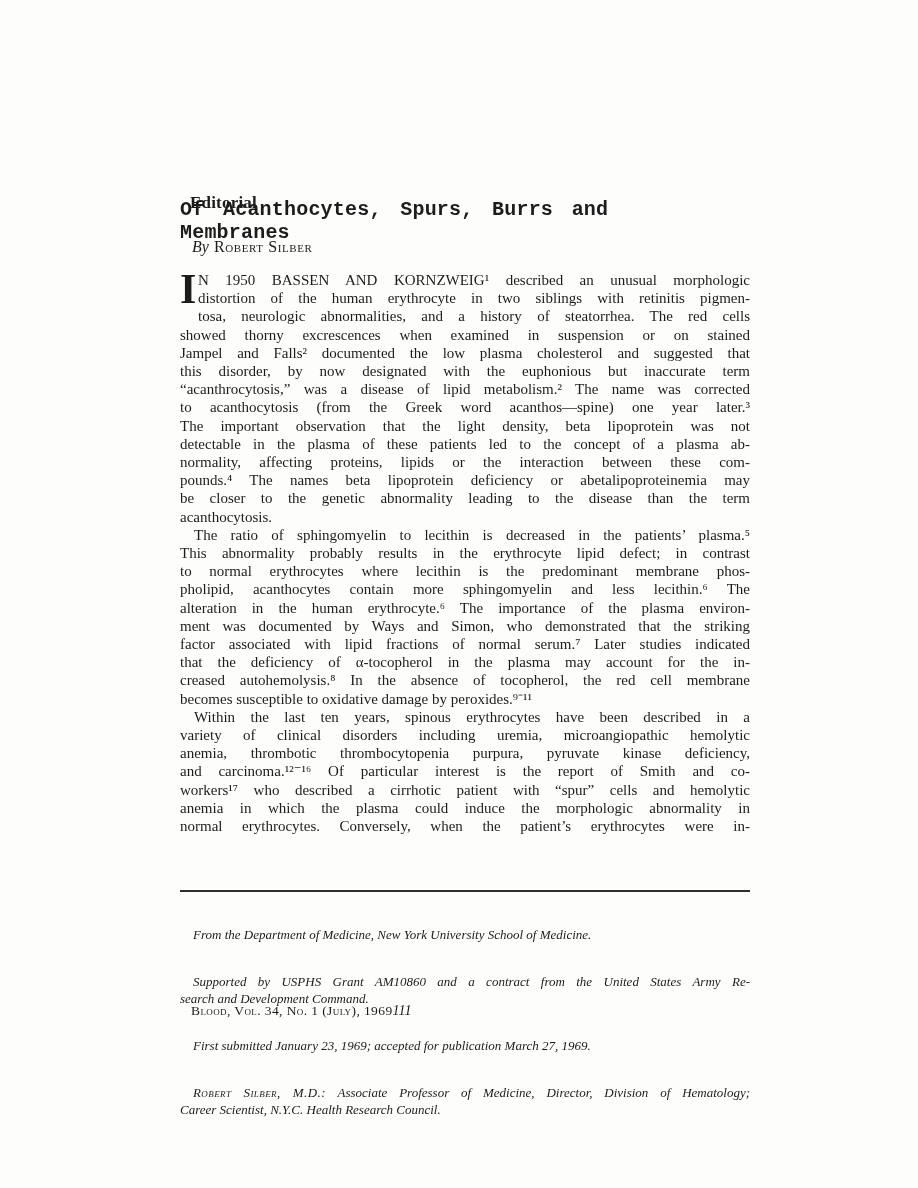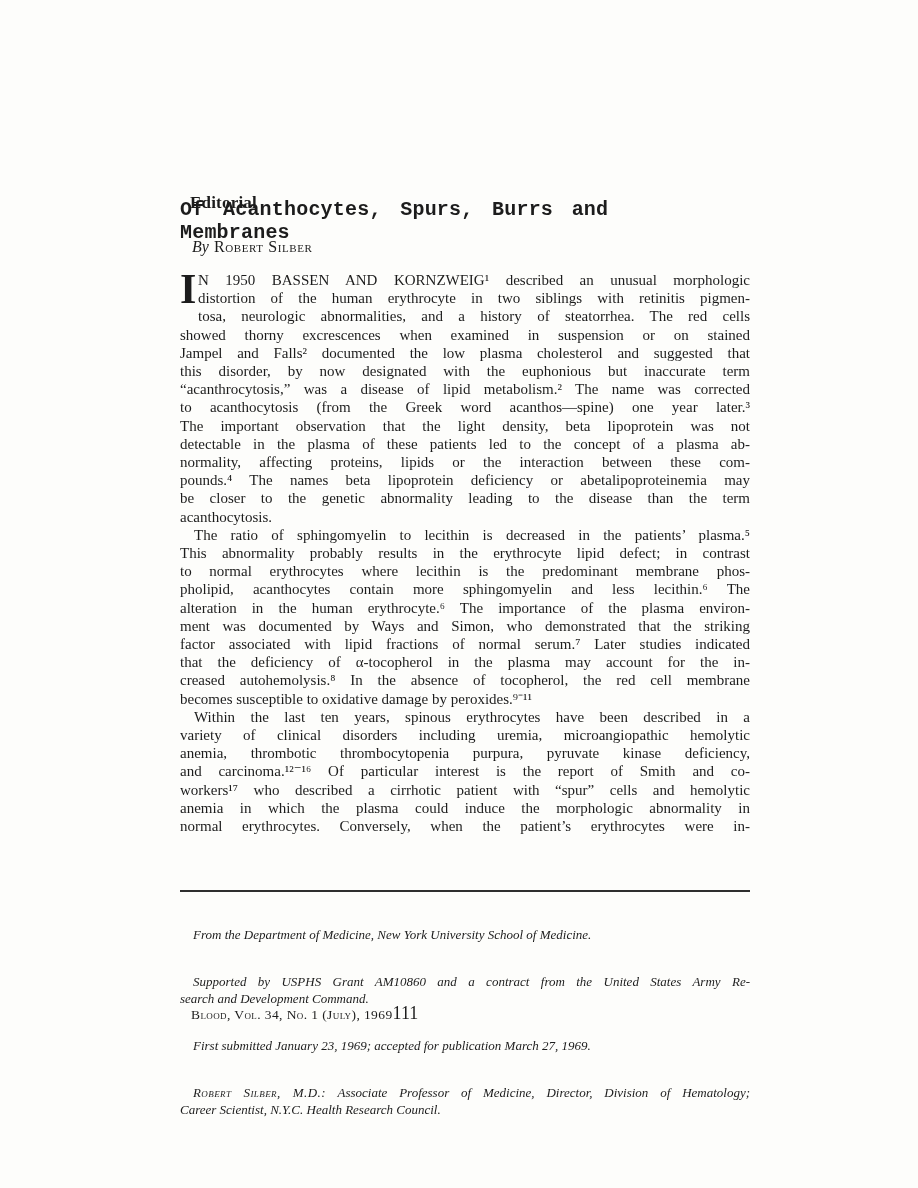--- a/index.html
+++ b/index.html
@@ -49,21 +49,21 @@
     font-size:13px;line-height:17px;font-style:italic;
   }
   .fn .line:first-child{text-indent:13px;margin-top:30px;}
   .fn .sc{font-variant:small-caps;letter-spacing:0.4px;}
   .footer{
     position:absolute;left:180px;top:1003px;width:570px;
     display:flex;align-items:baseline;
     font-size:13.5px;
   }
   .footer .journal{font-variant:small-caps;letter-spacing:0.4px;padding-left:11px;}
-  .footer .pageno{font-size:18px;padding-right:38px;}
+  .footer .pageno{font-size:14px;padding-right:38px;font-style:italic;}
 </style>
 </head>
 <body>
 
 <div class="page">
 
   <div class="section-label">Editorial</div>
 
   <div class="title">Of Acanthocytes, Spurs, Burrs and Membranes</div>
 

